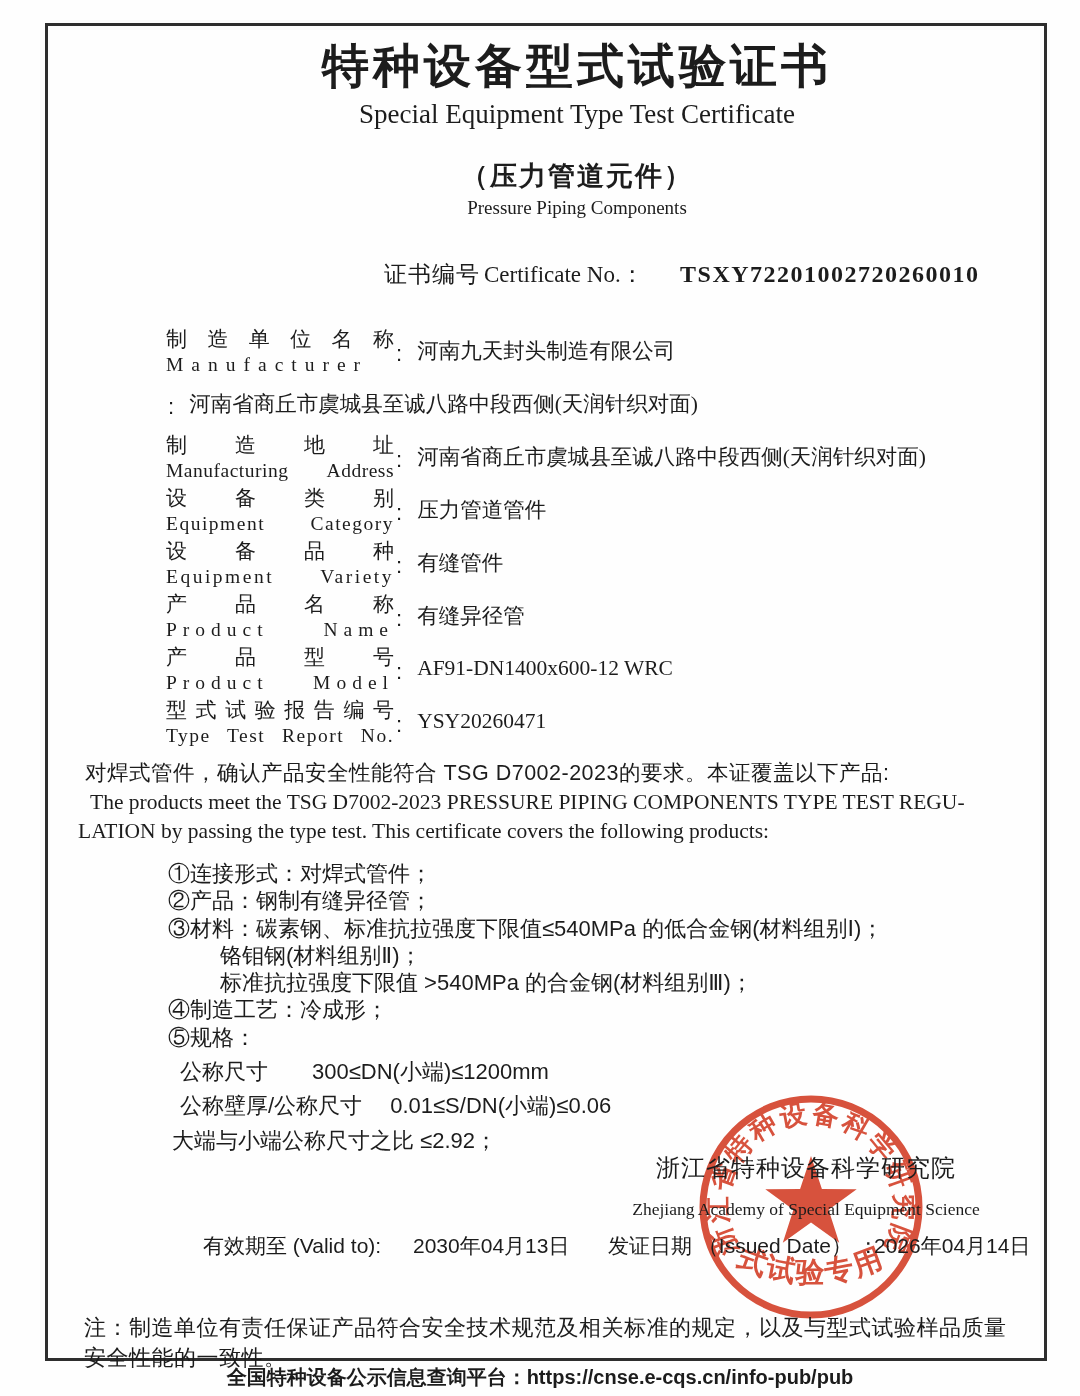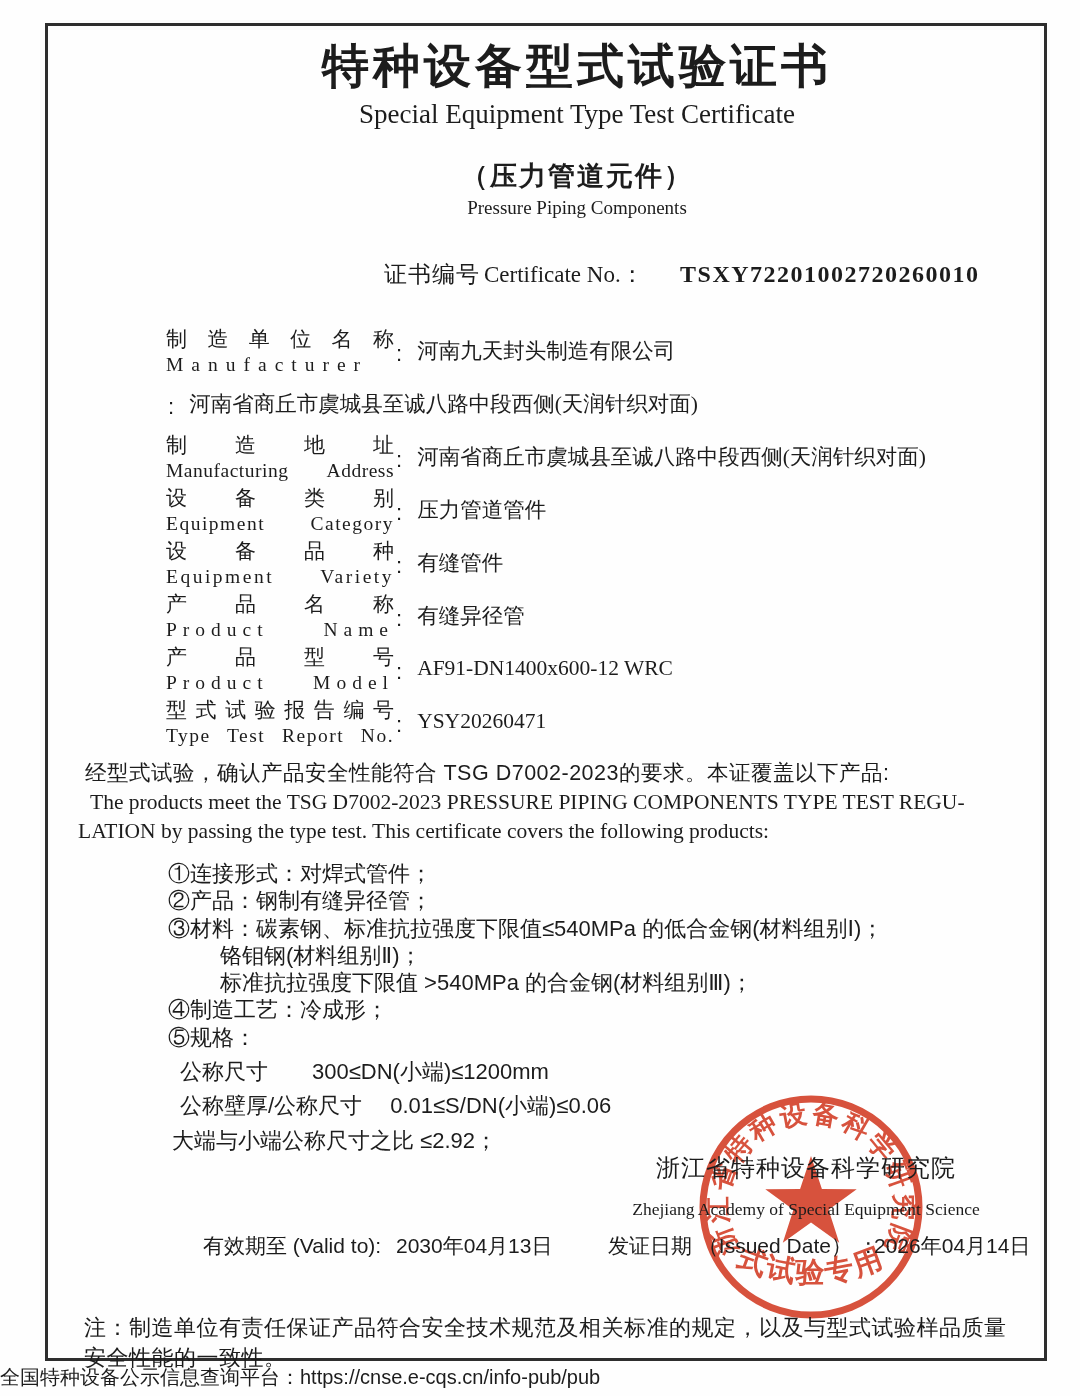--- a/index.html
+++ b/index.html
@@ -49,28 +49,28 @@
   .products .gap-before{margin-top:7px;}
   
   .seal{position:absolute;left:694px;top:1090px;width:234px;height:234px;
     z-index:1;opacity:.93;}
   
   .issuer{position:absolute;left:600px;top:1152px;width:412px;text-align:center;z-index:2;}
   .issuer-zh{font-size:24px;letter-spacing:1px;}
   .issuer-en{font-family:"Liberation Serif",serif;font-size:17.5px;margin-top:15px;}
   .date-item{position:absolute;top:1232px;font-size:21px;z-index:2;white-space:nowrap;}
   .valid-label{left:203px;}
-  .valid-value{left:396px;text-align:center;}
+  .valid-value{left:413px;text-align:center;}
   .issued-label{left:608px;}
   .issued-value{left:874px;}
   
   .note{position:absolute;left:84px;top:1313px;width:930px;font-size:22px;
     letter-spacing:0.5px;z-index:2;}
-  .footer-url{position:absolute;left:0;top:1364px;width:1080px;
-    font-size:20px;font-weight:normal;}
+  .footer-url{position:absolute;left:0;top:1364px;width:1080px;text-align:center;
+    font-size:20px;font-weight:bold;}
 </style>
 </head>
 <body>
 
 <div class="page">
   <div class="cert-border"></div>
 
   <div class="header">
     <div class="title-zh">特种设备型式试验证书</div>
     <div class="title-en">Special Equipment Type Test Certificate</div>
@@ -139,21 +139,21 @@
       <div class="field-label">
         <div class="label-zh">型式试验报告编号</div>
         <div class="label-en ls2">Type Test Report No.</div>
       </div>
       <div class="field-colon">:</div>
       <div class="field-value">YSY20260471</div>
     </div>
   </div>
 
   <div class="statement">
-    <div class="st-zh">经型式试验，确认产品安全性能符合 TSG D7002-2023的要求。本证覆盖以下产品:</div>
+    <div class="st-zh">对焊式管件，确认产品安全性能符合 TSG D7002-2023的要求。本证覆盖以下产品:</div>
     <div class="st-en st-en-first">The products meet the TSG D7002-2023 PRESSURE PIPING COMPONENTS TYPE TEST REGU-</div>
     <div class="st-en">LATION  by passing the type test. This certificate covers the following products:</div>
   </div>
 
   <div class="products">
     <div>①连接形式：对焊式管件；</div>
     <div>②产品：钢制有缝异径管；</div>
     <div>③材料：碳素钢、标准抗拉强度下限值≤540MPa 的低合金钢(材料组别Ⅰ)；</div>
     <div class="indent-1">铬钼钢(材料组别Ⅱ)；</div>
     <div class="indent-1">标准抗拉强度下限值 &gt;540MPa 的合金钢(材料组别Ⅲ)；</div>

